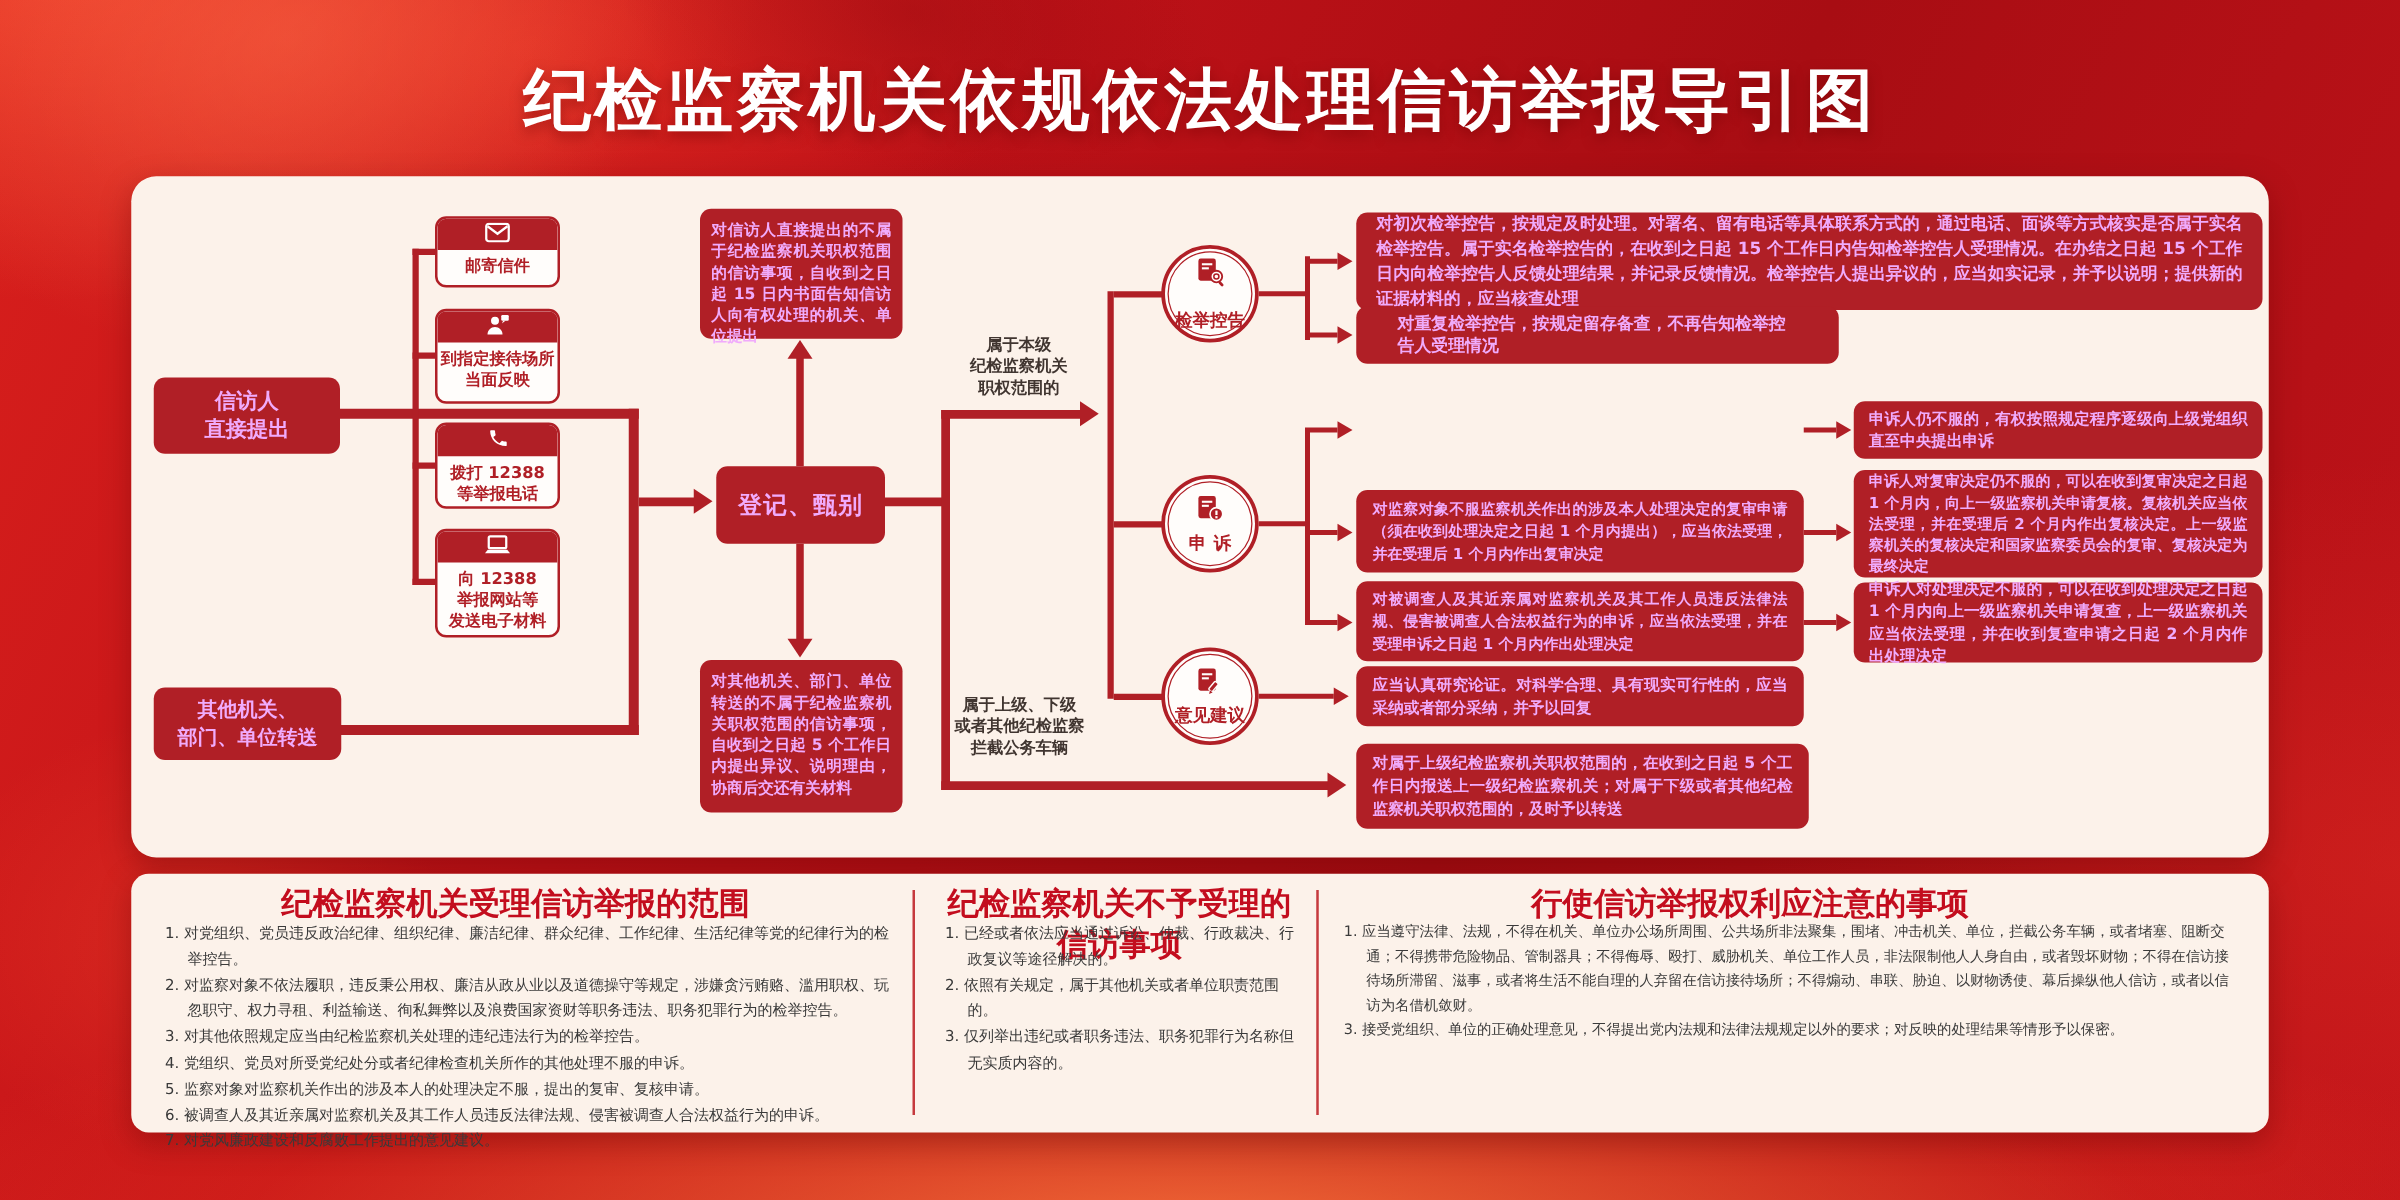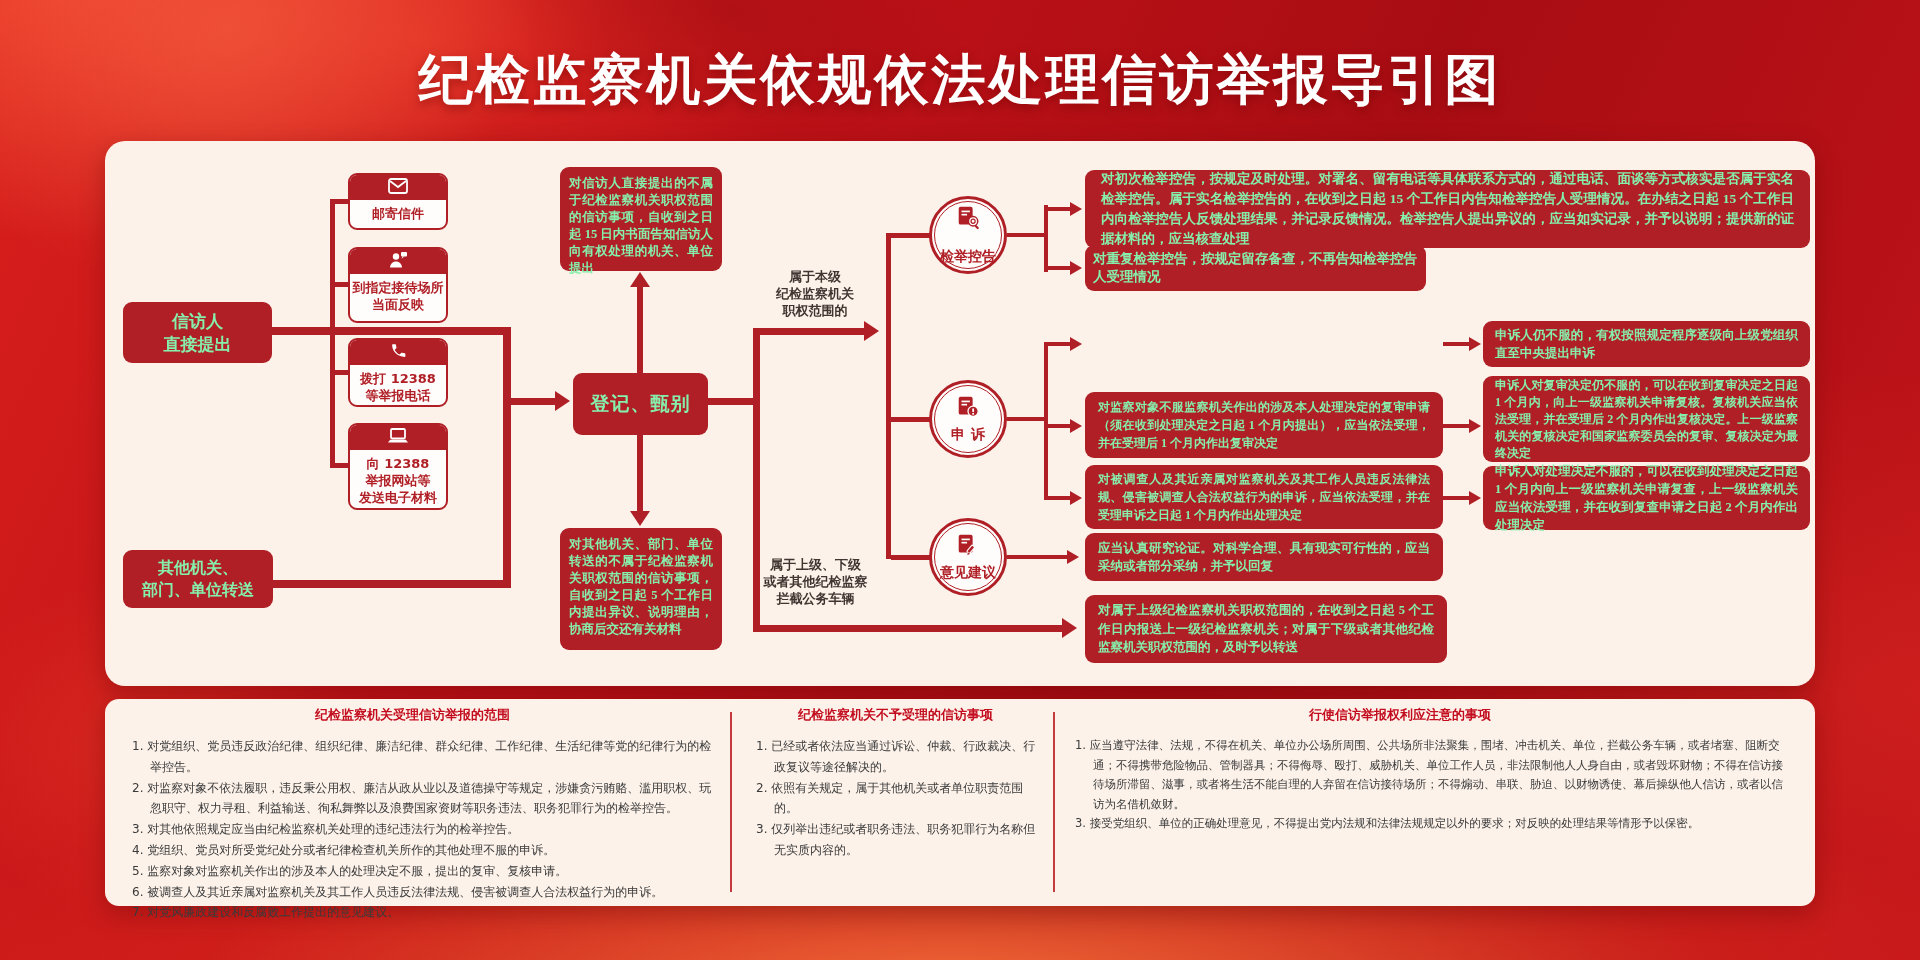--- a/index.html
+++ b/index.html
@@ -19,22 +19,22 @@
   .sw2 { left:380px; top:-180px; width:700px; height:380px;
     background:radial-gradient(closest-side, rgba(150,10,15,.45), transparent 70%); transform:rotate(12deg); }
   .sw3 { left:-150px; top:500px; width:600px; height:500px;
     background:radial-gradient(closest-side, rgba(255,90,50,.25), transparent 70%); }
   .title { position:absolute; left:0; top:44px; width:100%; text-align:center;
     font-size:54px; font-weight:bold; color:#fff; letter-spacing:3px;
     text-shadow:0 4px 10px rgba(110,0,0,.5); }
   .panel { position:absolute; background:#fcf2ea; border-radius:20px;
     box-shadow:0 8px 24px rgba(90,0,0,.35); }
   
-  .rbox { position:absolute; background:#b01f26; color:#86efac; font-weight:bold;
-    border-radius:9px; z-index:2;font-family:Liberation Serif, serif; }
+  .rbox { position:absolute; background:#b01f26; color:#f0abfc; font-weight:bold;
+    border-radius:9px; z-index:2; }
   .cflex { display:flex; align-items:center; justify-content:center; text-align:center; }
   .pre { white-space:pre-line; }
   .just { text-align:justify; }
   
   .channel { position:absolute; left:348px; width:100px; border:2px solid #b01f26;
     border-radius:9px; background:#fffdfb; overflow:hidden; z-index:2; }
   .channel .hd { background:#b01f26; height:25px; display:flex; align-items:center; justify-content:center; }
   .channel .bd { color:#b01f26; font-weight:bold; font-size:13px; line-height:17px;
     text-align:center; padding:5px 2px; white-space:pre-line; }
   
@@ -49,21 +49,21 @@
   .ar { position:absolute; width:0; height:0; z-index:1; }
   .ar.r  { border-top:10px solid transparent; border-bottom:10px solid transparent; border-left:15px solid #b01f26; }
   .ar.rs { border-top:7px solid transparent; border-bottom:7px solid transparent; border-left:12px solid #b01f26; }
   .ar.u  { border-left:10px solid transparent; border-right:10px solid transparent; border-bottom:15px solid #b01f26; }
   .ar.d  { border-left:10px solid transparent; border-right:10px solid transparent; border-top:15px solid #b01f26; }
   .blabel { position:absolute; color:#403530; font-weight:bold; font-size:13px;
     line-height:17px; text-align:center; white-space:pre-line; z-index:2; }
   
   .info { font-size:13.5px; line-height:20px; padding:14px 16px; }
   
-  .col-title { position:absolute; color:#c30d1e; font-weight:bold; font-size:13px;
+  .col-title { position:absolute; color:#c30d1e; font-weight:bold; font-size:25px;
     text-align:center; z-index:2; }
   .col-body { position:absolute; color:#3a3a3a; font-size:12px; line-height:20.8px; z-index:2; }
   .col-body .it { padding-left:18px; text-indent:-18px; }
   .col3 .it { font-size:11.5px; line-height:19.5px; }
   .vdiv { position:absolute; width:2px; background:#c53a3e; z-index:2; }
   .footer { position:absolute; text-align:center; color:#333; font-weight:bold;
     font-size:15px; line-height:24px; z-index:2; }
 </style>
 </head>
 <body>
@@ -214,21 +214,21 @@
           <rect x="5" y="2" width="15" height="19" rx="2" fill="#b01f26"></rect>
           <rect x="8" y="6" width="9" height="1.8" fill="#fffdfb"></rect>
           <rect x="8" y="9.5" width="6" height="1.8" fill="#fffdfb"></rect>
           <rect x="16" y="13" width="4" height="9" rx="1" transform="rotate(40 18 17.5)" fill="#b01f26" stroke="#fffdfb" stroke-width="1.2"></rect>
           <path d="M14.2 23.8l3-1.2-2.2-2z" fill="#b01f26"></path>
         </svg></span>
     <span class="lbl">意见建议</span>
   </div>
 
   <div class="rbox cflex just info" style="left:1085px;top:170px;width:725px;height:78px;font-size:13.5px;line-height:20px;">对初次检举控告，按规定及时处理。对署名、留有电话等具体联系方式的，通过电话、面谈等方式核实是否属于实名检举控告。属于实名检举控告的，在收到之日起 15 个工作日内告知检举控告人受理情况。在办结之日起 15 个工作日内向检举控告人反馈处理结果，并记录反馈情况。检举控告人提出异议的，应当如实记录，并予以说明；提供新的证据材料的，应当核查处理</div>
-  <div class="rbox" style="left:1085px;top:245px;width:341px;height:46px;font-size:13.5px;display:flex;align-items:center;padding:0 8px;">对重复检举控告，按规定留存备查，不再告知检举控告人受理情况</div>
+  <div class="rbox" style="left:1085px;top:245px;width:386px;height:46px;font-size:13.5px;display:flex;align-items:center;padding:0 33px;">对重复检举控告，按规定留存备查，不再告知检举控告人受理情况</div>
 
   <div class="rbox cflex just" style="left:1085px;top:392px;width:358px;height:66px;font-size:12px;line-height:18px;padding:6px 13px;">对监察对象不服监察机关作出的涉及本人处理决定的复审申请（须在收到处理决定之日起 1 个月内提出），应当依法受理，并在受理后 1 个月内作出复审决定</div>
   <div class="rbox cflex just" style="left:1085px;top:465px;width:358px;height:64px;font-size:12px;line-height:18px;padding:6px 13px;">对被调查人及其近亲属对监察机关及其工作人员违反法律法规、侵害被调查人合法权益行为的申诉，应当依法受理，并在受理申诉之日起 1 个月内作出处理决定</div>
   <div class="rbox cflex just" style="left:1085px;top:533px;width:358px;height:48px;font-size:12.5px;line-height:18px;padding:5px 13px;">应当认真研究论证。对科学合理、具有现实可行性的，应当采纳或者部分采纳，并予以回复</div>
   <div class="rbox cflex just" style="left:1085px;top:595px;width:362px;height:68px;font-size:12.5px;line-height:18.5px;padding:6px 13px;">对属于上级纪检监察机关职权范围的，在收到之日起 5 个工作日内报送上一级纪检监察机关；对属于下级或者其他纪检监察机关职权范围的，及时予以转送</div>
 
   <div class="rbox cflex just" style="left:1483px;top:321px;width:327px;height:46px;font-size:12.5px;line-height:18px;padding:5px 12px;">申诉人仍不服的，有权按照规定程序逐级向上级党组织直至中央提出申诉</div>
   <div class="rbox cflex just" style="left:1483px;top:376px;width:327px;height:86px;font-size:12px;line-height:17px;padding:6px 12px;">申诉人对复审决定仍不服的，可以在收到复审决定之日起 1 个月内，向上一级监察机关申请复核。复核机关应当依法受理，并在受理后 2 个月内作出复核决定。上一级监察机关的复核决定和国家监察委员会的复审、复核决定为最终决定</div>
   <div class="rbox cflex just" style="left:1483px;top:466px;width:327px;height:64px;font-size:12.5px;line-height:18px;padding:5px 12px;">申诉人对处理决定不服的，可以在收到处理决定之日起 1 个月内向上一级监察机关申请复查，上一级监察机关应当依法受理，并在收到复查申请之日起 2 个月内作出处理决定</div>
 

